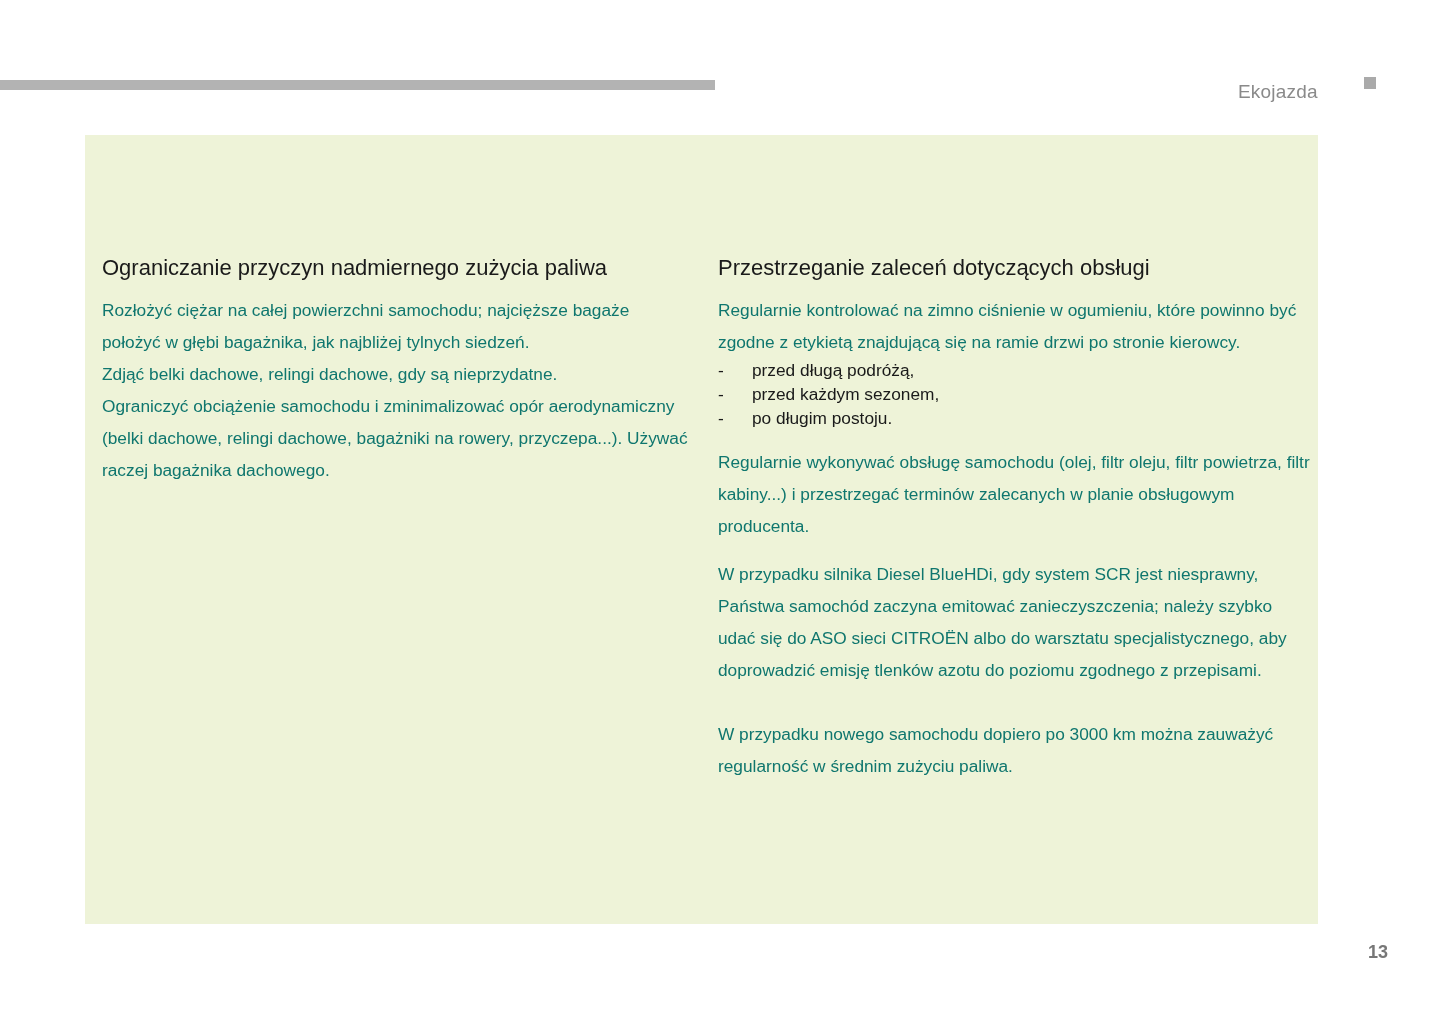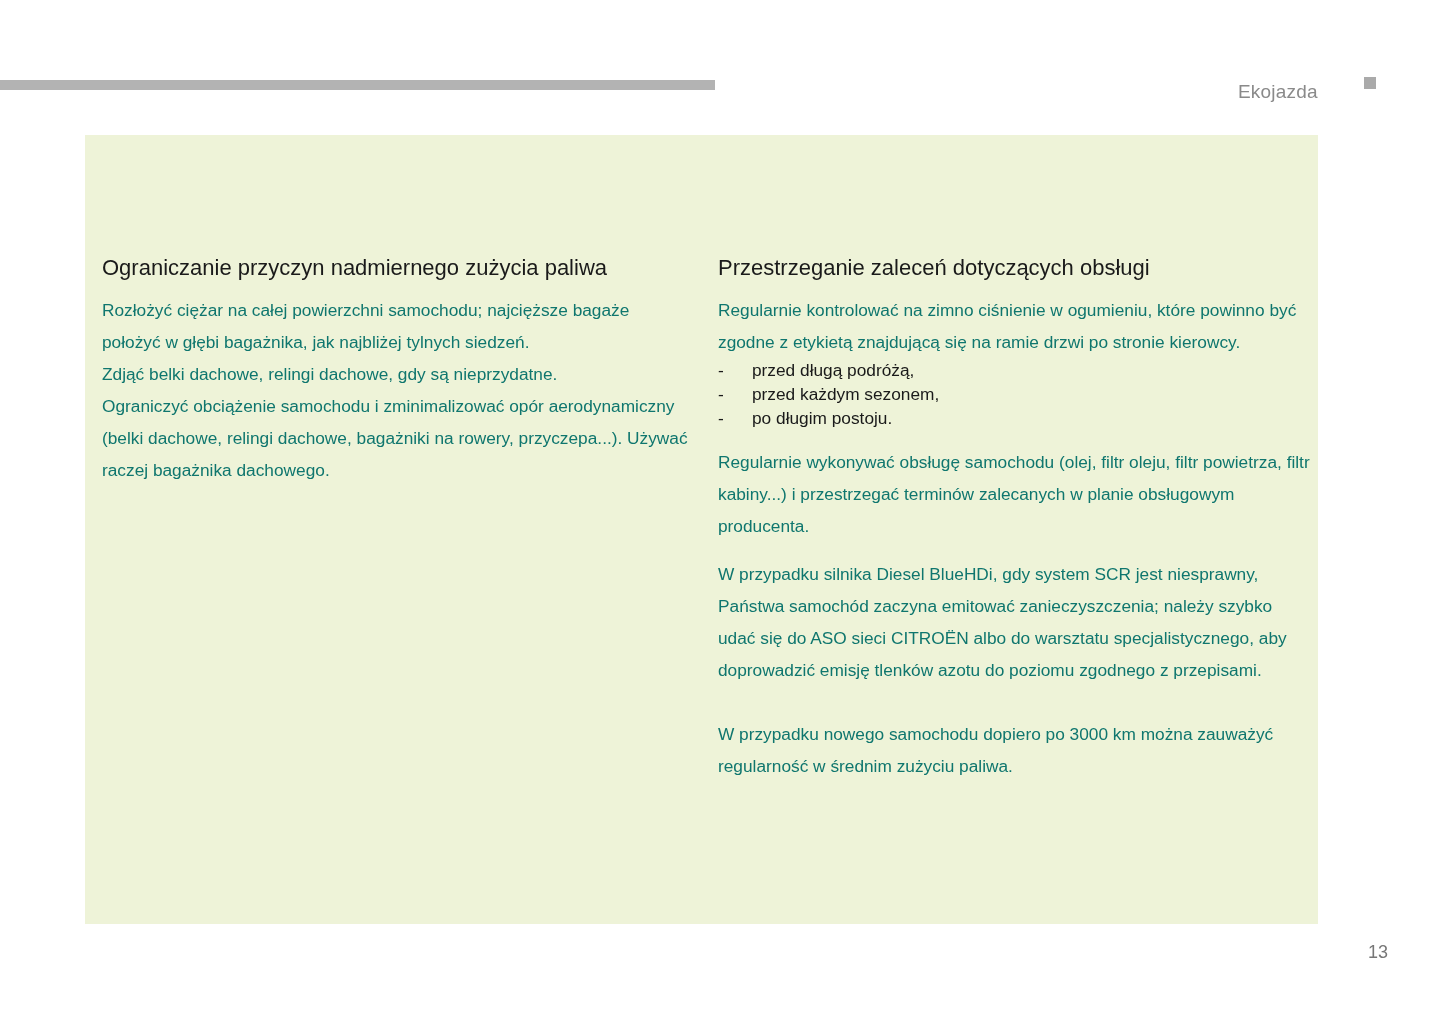--- a/index.html
+++ b/index.html
@@ -75,21 +75,21 @@
     }
     .bullet .dash {
       width: 34px;
       flex: none;
     }
     .page-number {
       position: absolute;
       left: 1368px;
       top: 942px;
       font-size: 18px;
-      font-weight: normal;
+      font-weight: bold;
       color: #777777;
     }
   </style>
 </head>
 <body>
 
 <div class="header-bar"></div>
 <div class="section-title">Ekojazda</div>
 <div class="section-square"></div>
 

